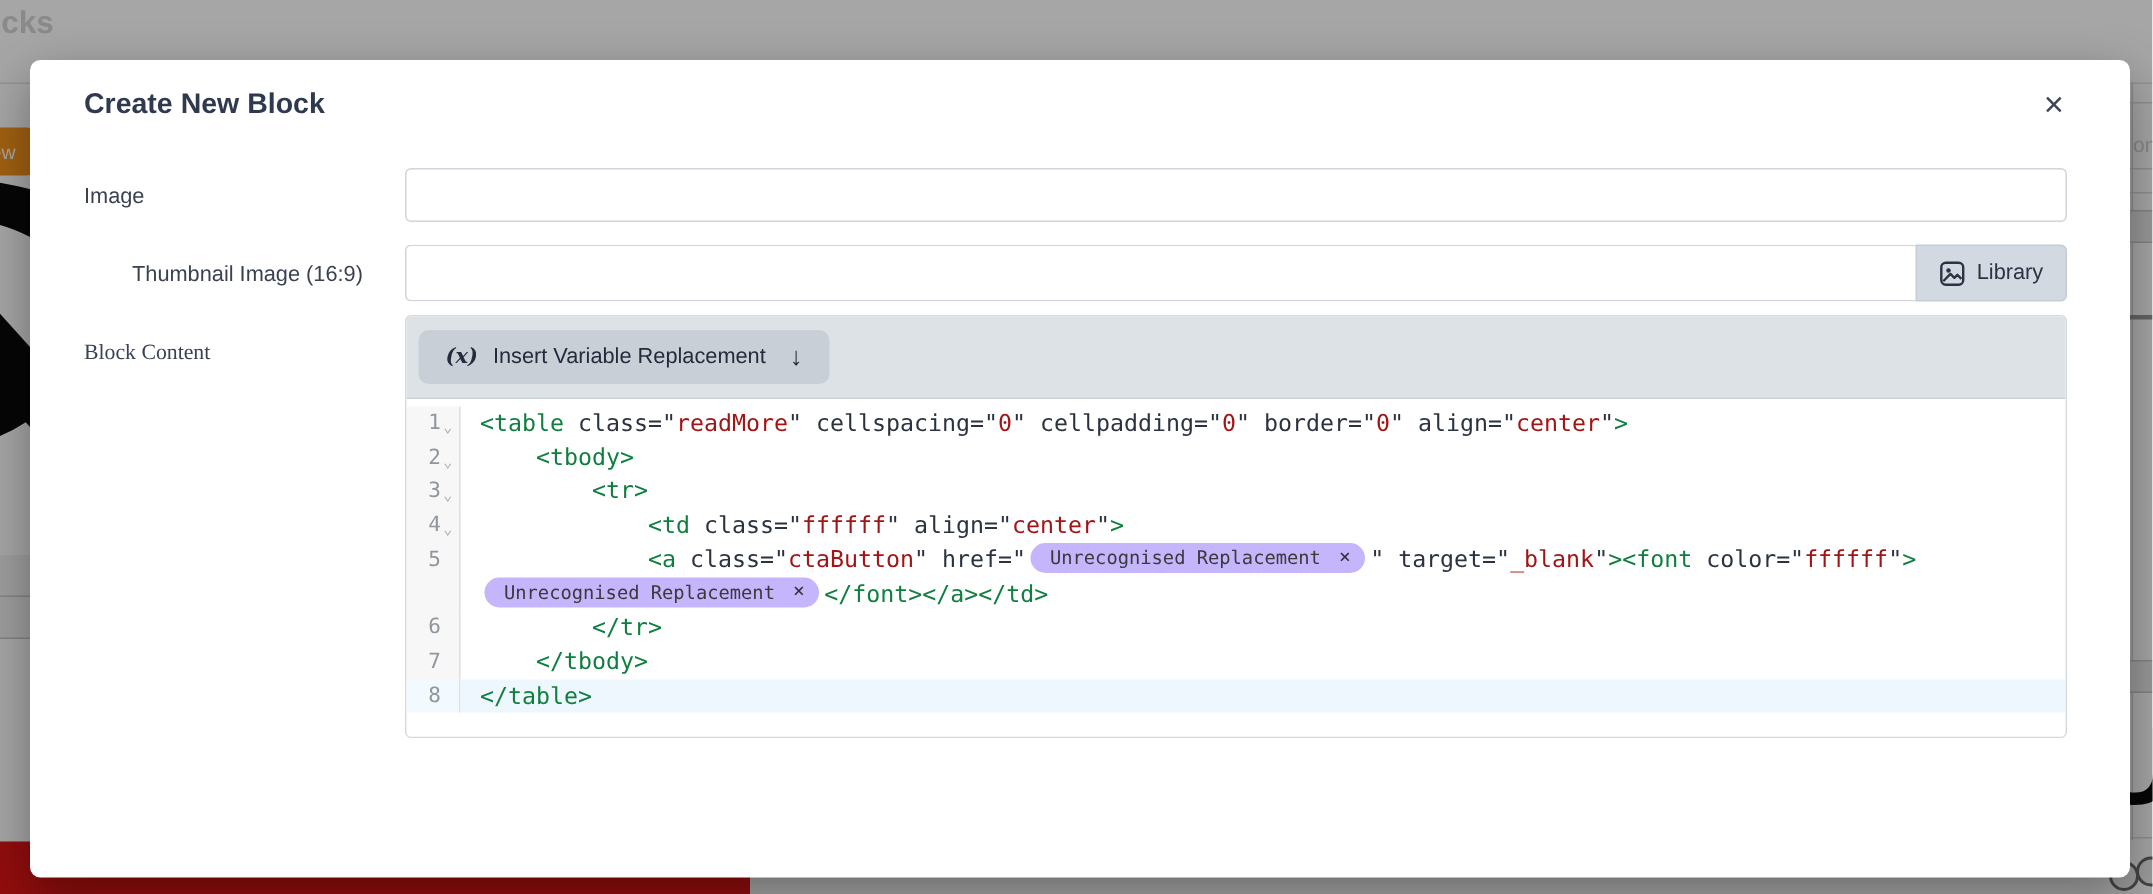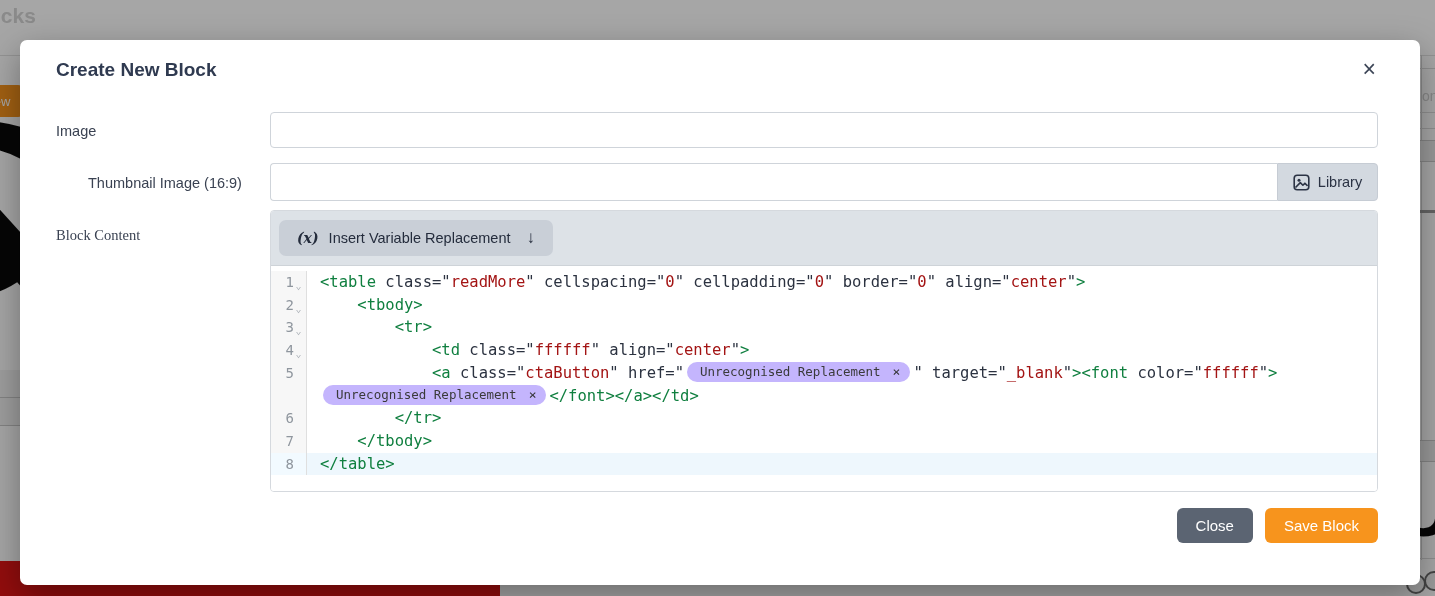--- a/index.html
+++ b/index.html
@@ -178,19 +178,15 @@
           <div class="code-line active">
             <div class="ln">
               <span class="num">8</span>
               <span class="nofold"></span>
             </div>
             <div class="lc"><span class="tok-tag">&lt;/table&gt;</span></div>
           </div>
         </div>
     </div>
 
-    <div class="modal-footer">
-      <button class="btn btn-close">Close</button>
-      <button class="btn btn-save">Save Block</button>
-    </div>
   </div>
 
 </div>
 
 </body></html>

